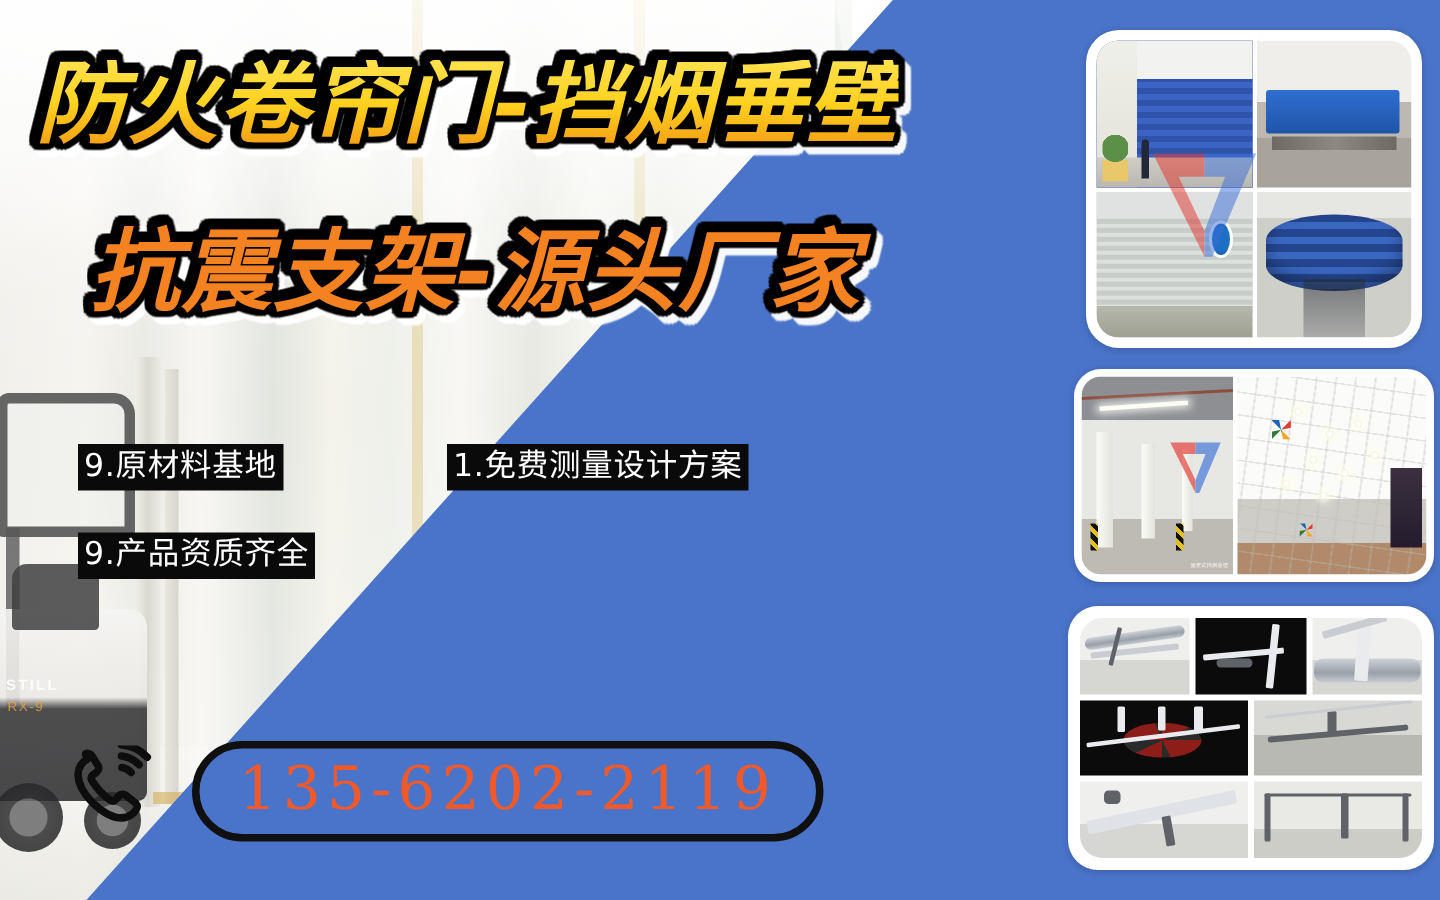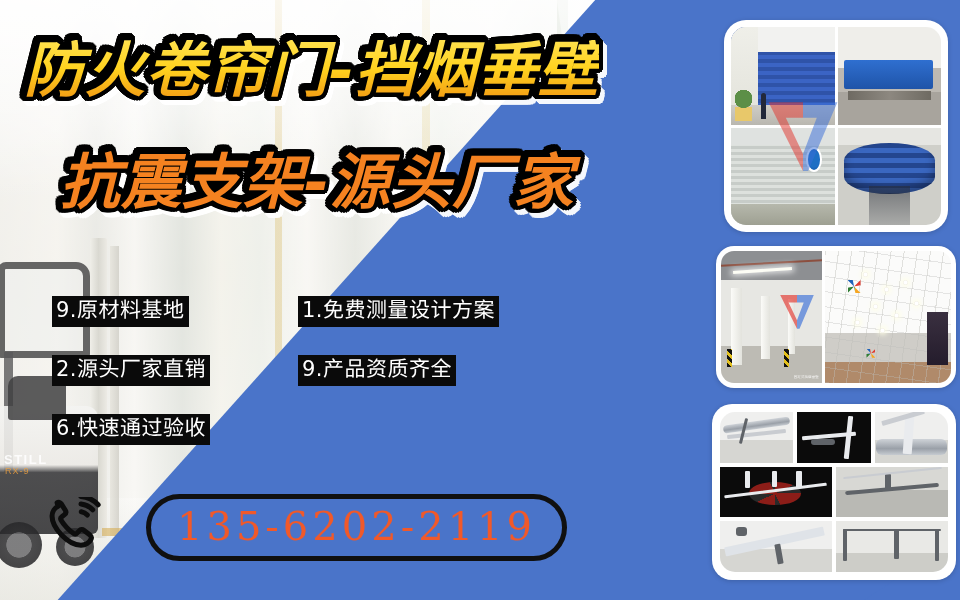--- a/index.html
+++ b/index.html
@@ -95,21 +95,21 @@
     position:absolute; left:0px; top:150px; width:104px; height:128px;
     background:linear-gradient(180deg,#f4f4f2 0%,#eceae6 46%,#3b3b3d 52%,#343436 100%);
     border-radius:9px 12px 6px 6px; opacity:.9;
   }
   .fk-seat{
     position:absolute; left:14px; top:120px; width:58px; height:44px;
     background:#3f3f41; border-radius:10px 10px 3px 3px; opacity:.85;
   }
   .fk-logo{
     position:absolute; left:10px; top:196px;
-    font-size:13px; font-weight:bold; letter-spacing:1.5px;
+    font-size:10px; font-weight:bold; letter-spacing:1.5px;
     color:rgba(255,255,255,.85);
     font-family:"Liberation Sans",sans-serif;
   }
   .fk-logo2{
     position:absolute; left:11px; top:210px;
     font-size:9px; letter-spacing:1px; color:rgba(240,160,60,.8);
   }
   .fk-wheel{
     position:absolute; width:46px; height:46px; border-radius:50%;
     background:radial-gradient(circle,#6a6a6c 38%,#2e2e30 40%,#202022 100%);
@@ -198,21 +198,21 @@
     font-size:21px;
     line-height:1.28;
     padding:1px 4px 3px 4px;
     white-space:nowrap;
     letter-spacing:.5px;
   }
 
   
   .phone-row{
     position:absolute; left:44px; top:494px;
-    display:flex; align-items:center; gap:40px;
+    display:flex; align-items:center; gap:22px;
   }
   .phone-icon{ width:62px; height:62px; flex:none; }
   .phone-pill{
     border:5px solid #101010;
     border-radius:34px;
     padding:4px 26px 7px 26px;
     background:transparent;
   }
   .phone-num{
     font-family:"DejaVu Serif","Liberation Serif",serif;
@@ -448,23 +448,21 @@
   <div class="blue-corner"></div>
 
   <div class="headlines">
     <div class="hl hl-1">防火卷帘门-挡烟垂壁</div>
     <div class="hl hl-2">抗震支架-源头厂家</div>
   </div>
 
   <div class="features">
     <div class="feat">9.原材料基地</div>
     <div class="feat">1.免费测量设计方案</div>
-    <div class="feat">2.源头厂家直销</div>
     <div class="feat">9.产品资质齐全</div>
-    <div class="feat">6.快速通过验收</div>
   </div>
 
   <div class="phone-row">
     <svg class="phone-icon" viewBox="0 0 64 64" aria-hidden="true">
       <g fill="none" stroke="#0d0d0d" stroke-width="5.2" stroke-linecap="round" stroke-linejoin="round">
         <path d="M14.5 9.5c-3.2 1.6-6.2 5.6-6.2 10.2 0 5.4 3.2 12.6 9.6 19.3 6.6 6.9 14.4 10.8 20.3 10.8 4.8 0 8.9-3.1 10.4-6.3 .7-1.5 .2-3.1-1.1-4.2l-6.4-5c-1.4-1.1-3.4-.9-4.6 .4l-2.4 2.6c-.9 1-2.4 1.2-3.5 .4-2.4-1.6-5-3.8-7.3-6.3-2.3-2.5-4.2-5.1-5.6-7.5-.7-1.2-.4-2.7 .7-3.5l2.8-2.2c1.4-1.1 1.7-3 .8-4.5l-4.3-6.8c-.9-1.4-2.7-1.9-4.2-1.1z"></path>
         <path d="M38.5 15.2c2.4 .4 4.6 1.6 6.3 3.4"></path>
         <path d="M38.2 7.2c4.6 .5 8.9 2.6 12.1 6"></path>
         <path d="M38.0 -0.6c6.8 .6 13.2 3.6 17.9 8.6"></path>
       </g>

